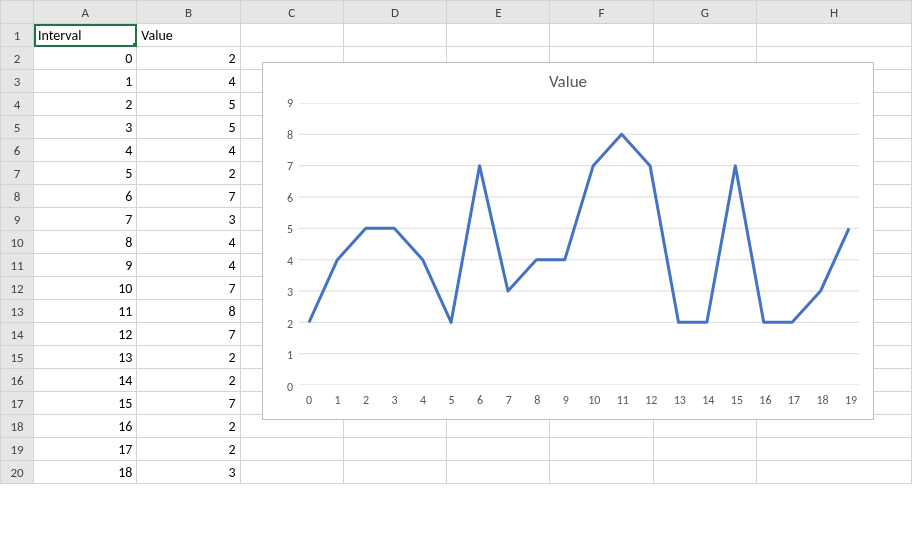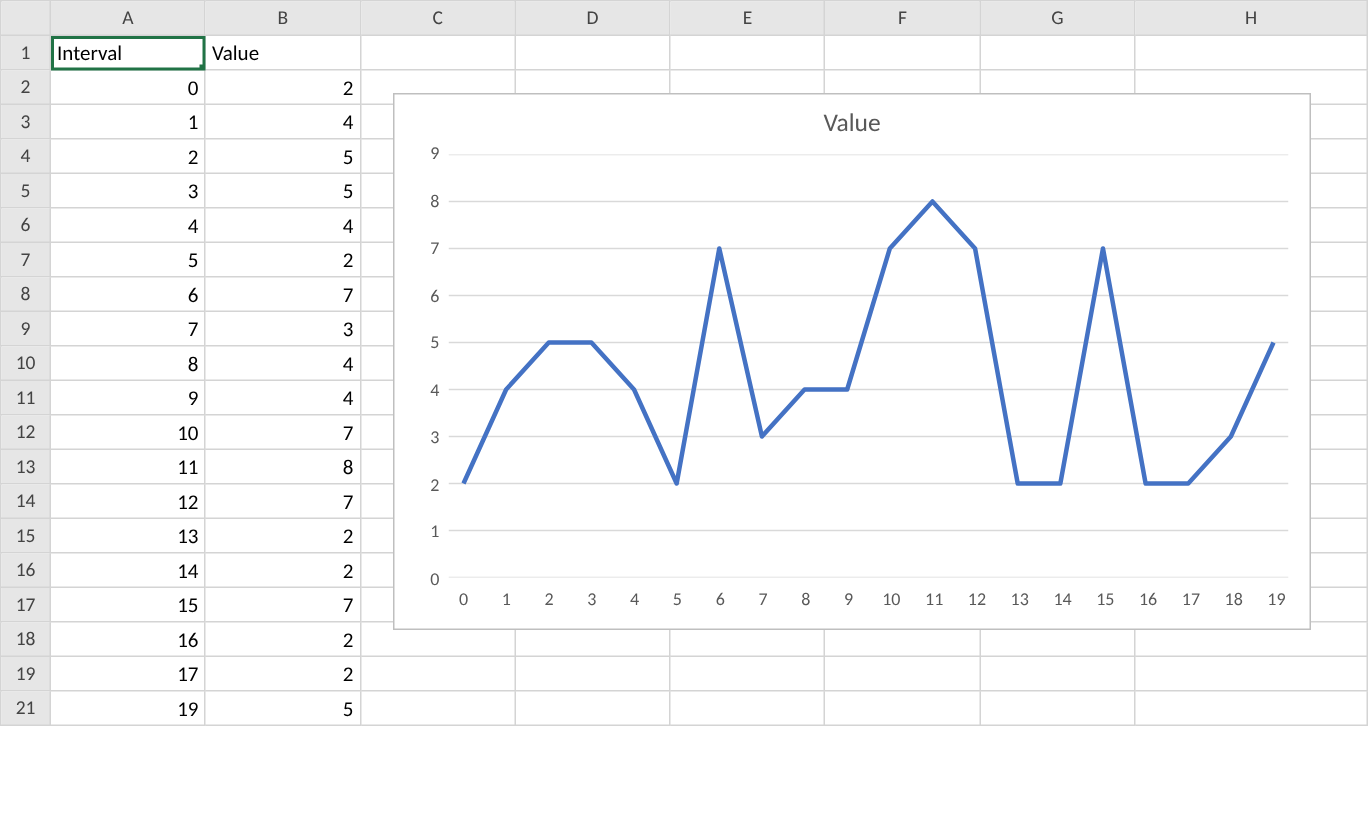--- a/index.html
+++ b/index.html
@@ -357,23 +357,23 @@
           <td class="num">17</td>
           <td class="num">2</td>
           <td></td>
           <td></td>
           <td></td>
           <td></td>
           <td></td>
           <td></td>
         </tr>
         <tr>
-          <th>21</th>
-          <td class="num">19</td>
-          <td class="num">5</td>
+          <th>20</th>
+          <td class="num">18</td>
+          <td class="num">3</td>
           <td></td>
           <td></td>
           <td></td>
           <td></td>
           <td></td>
           <td></td>
         </tr>
       </tbody>
   </table>
 

